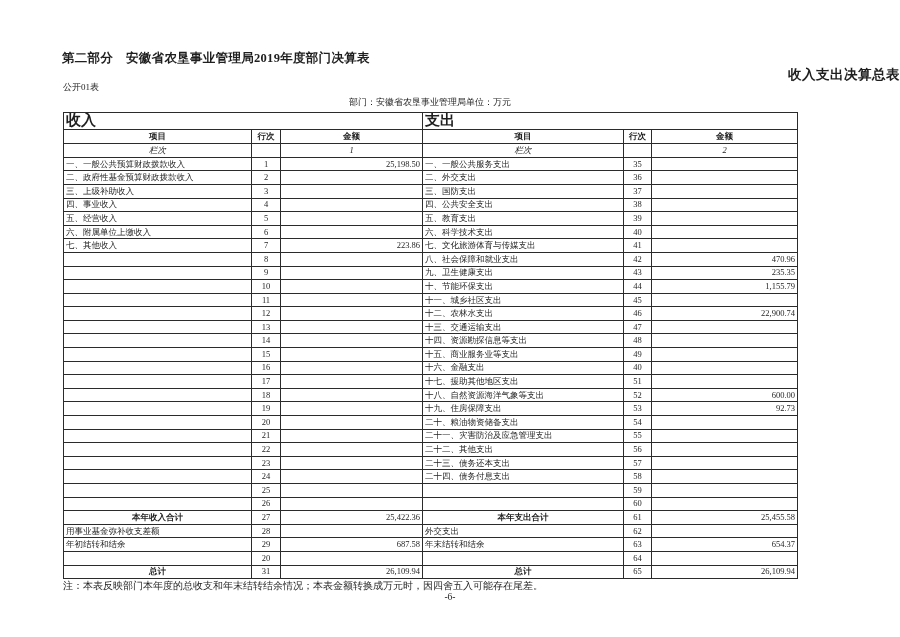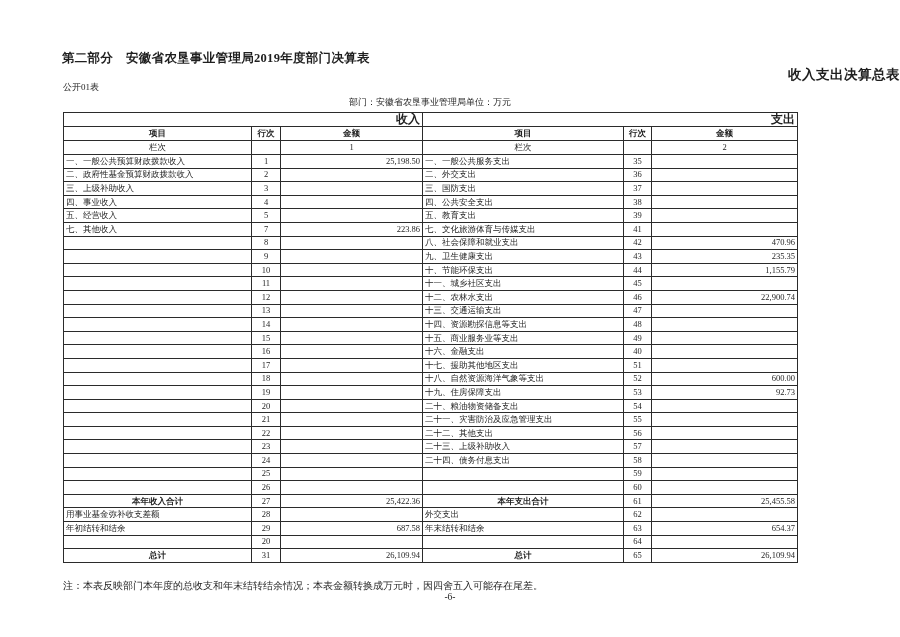--- a/index.html
+++ b/index.html
@@ -21,23 +21,23 @@
     position:absolute; left:63px; top:112px; width:734px;
     border-collapse:collapse; table-layout:fixed;
     font-size:8.5px; border:1.5px solid var(--border,#2b2b2b);
   }
   .budget-table th, .budget-table td {
     border:1px solid var(--border,#2b2b2b);
     height:13.6px; line-height:1.05;
     padding:0 2px; overflow:hidden; white-space:nowrap;
   }
   .budget-table thead tr { height:14px; }
-  .sec-h { font-weight:bold; text-align:right; font-size:12px; }
+  .sec-h { font-weight:bold; text-align:left; font-size:15px; }
   .col-h { font-weight:bold; text-align:center; }
-  .idx   { font-weight:normal; text-align:center; }
+  .idx   { font-weight:normal; text-align:center;font-style:italic; }
   td.item   { text-align:left; }
   td.rowno  { text-align:center; }
   td.amount { text-align:right; }
   tr.total-row td.item { text-align:center; font-weight:bold; }
   tr.total-row td { border-top:1.5px solid var(--border,#2b2b2b); }
 
   .note   { position:absolute; left:63px; top:579px; font-size:10px; }
   .pageno { position:absolute; left:0;    top:592px; width:900px; text-align:center; font-size:9.5px; }
 </style>
 </head>
@@ -118,20 +118,28 @@
         </tr>
         <tr>
           <td class="item">五、经营收入</td>
           <td class="rowno">5</td>
           <td class="amount"></td>
           <td class="item">五、教育支出</td>
           <td class="rowno">39</td>
           <td class="amount"></td>
         </tr>
         <tr>
+          <td class="item">六、附属单位上缴收入</td>
+          <td class="rowno">6</td>
+          <td class="amount"></td>
+          <td class="item">六、科学技术支出</td>
+          <td class="rowno">40</td>
+          <td class="amount"></td>
+        </tr>
+        <tr>
           <td class="item">七、其他收入</td>
           <td class="rowno">7</td>
           <td class="amount">223.86</td>
           <td class="item">七、文化旅游体育与传媒支出</td>
           <td class="rowno">41</td>
           <td class="amount"></td>
         </tr>
         <tr>
           <td class="item"></td>
           <td class="rowno">8</td>
@@ -249,21 +257,21 @@
           <td class="rowno">22</td>
           <td class="amount"></td>
           <td class="item">二十二、其他支出</td>
           <td class="rowno">56</td>
           <td class="amount"></td>
         </tr>
         <tr>
           <td class="item"></td>
           <td class="rowno">23</td>
           <td class="amount"></td>
-          <td class="item">二十三、上级补助收入</td>
+          <td class="item">二十三、债务还本支出</td>
           <td class="rowno">57</td>
           <td class="amount"></td>
         </tr>
         <tr>
           <td class="item"></td>
           <td class="rowno">24</td>
           <td class="amount"></td>
           <td class="item">二十四、债务付息支出</td>
           <td class="rowno">58</td>
           <td class="amount"></td>

